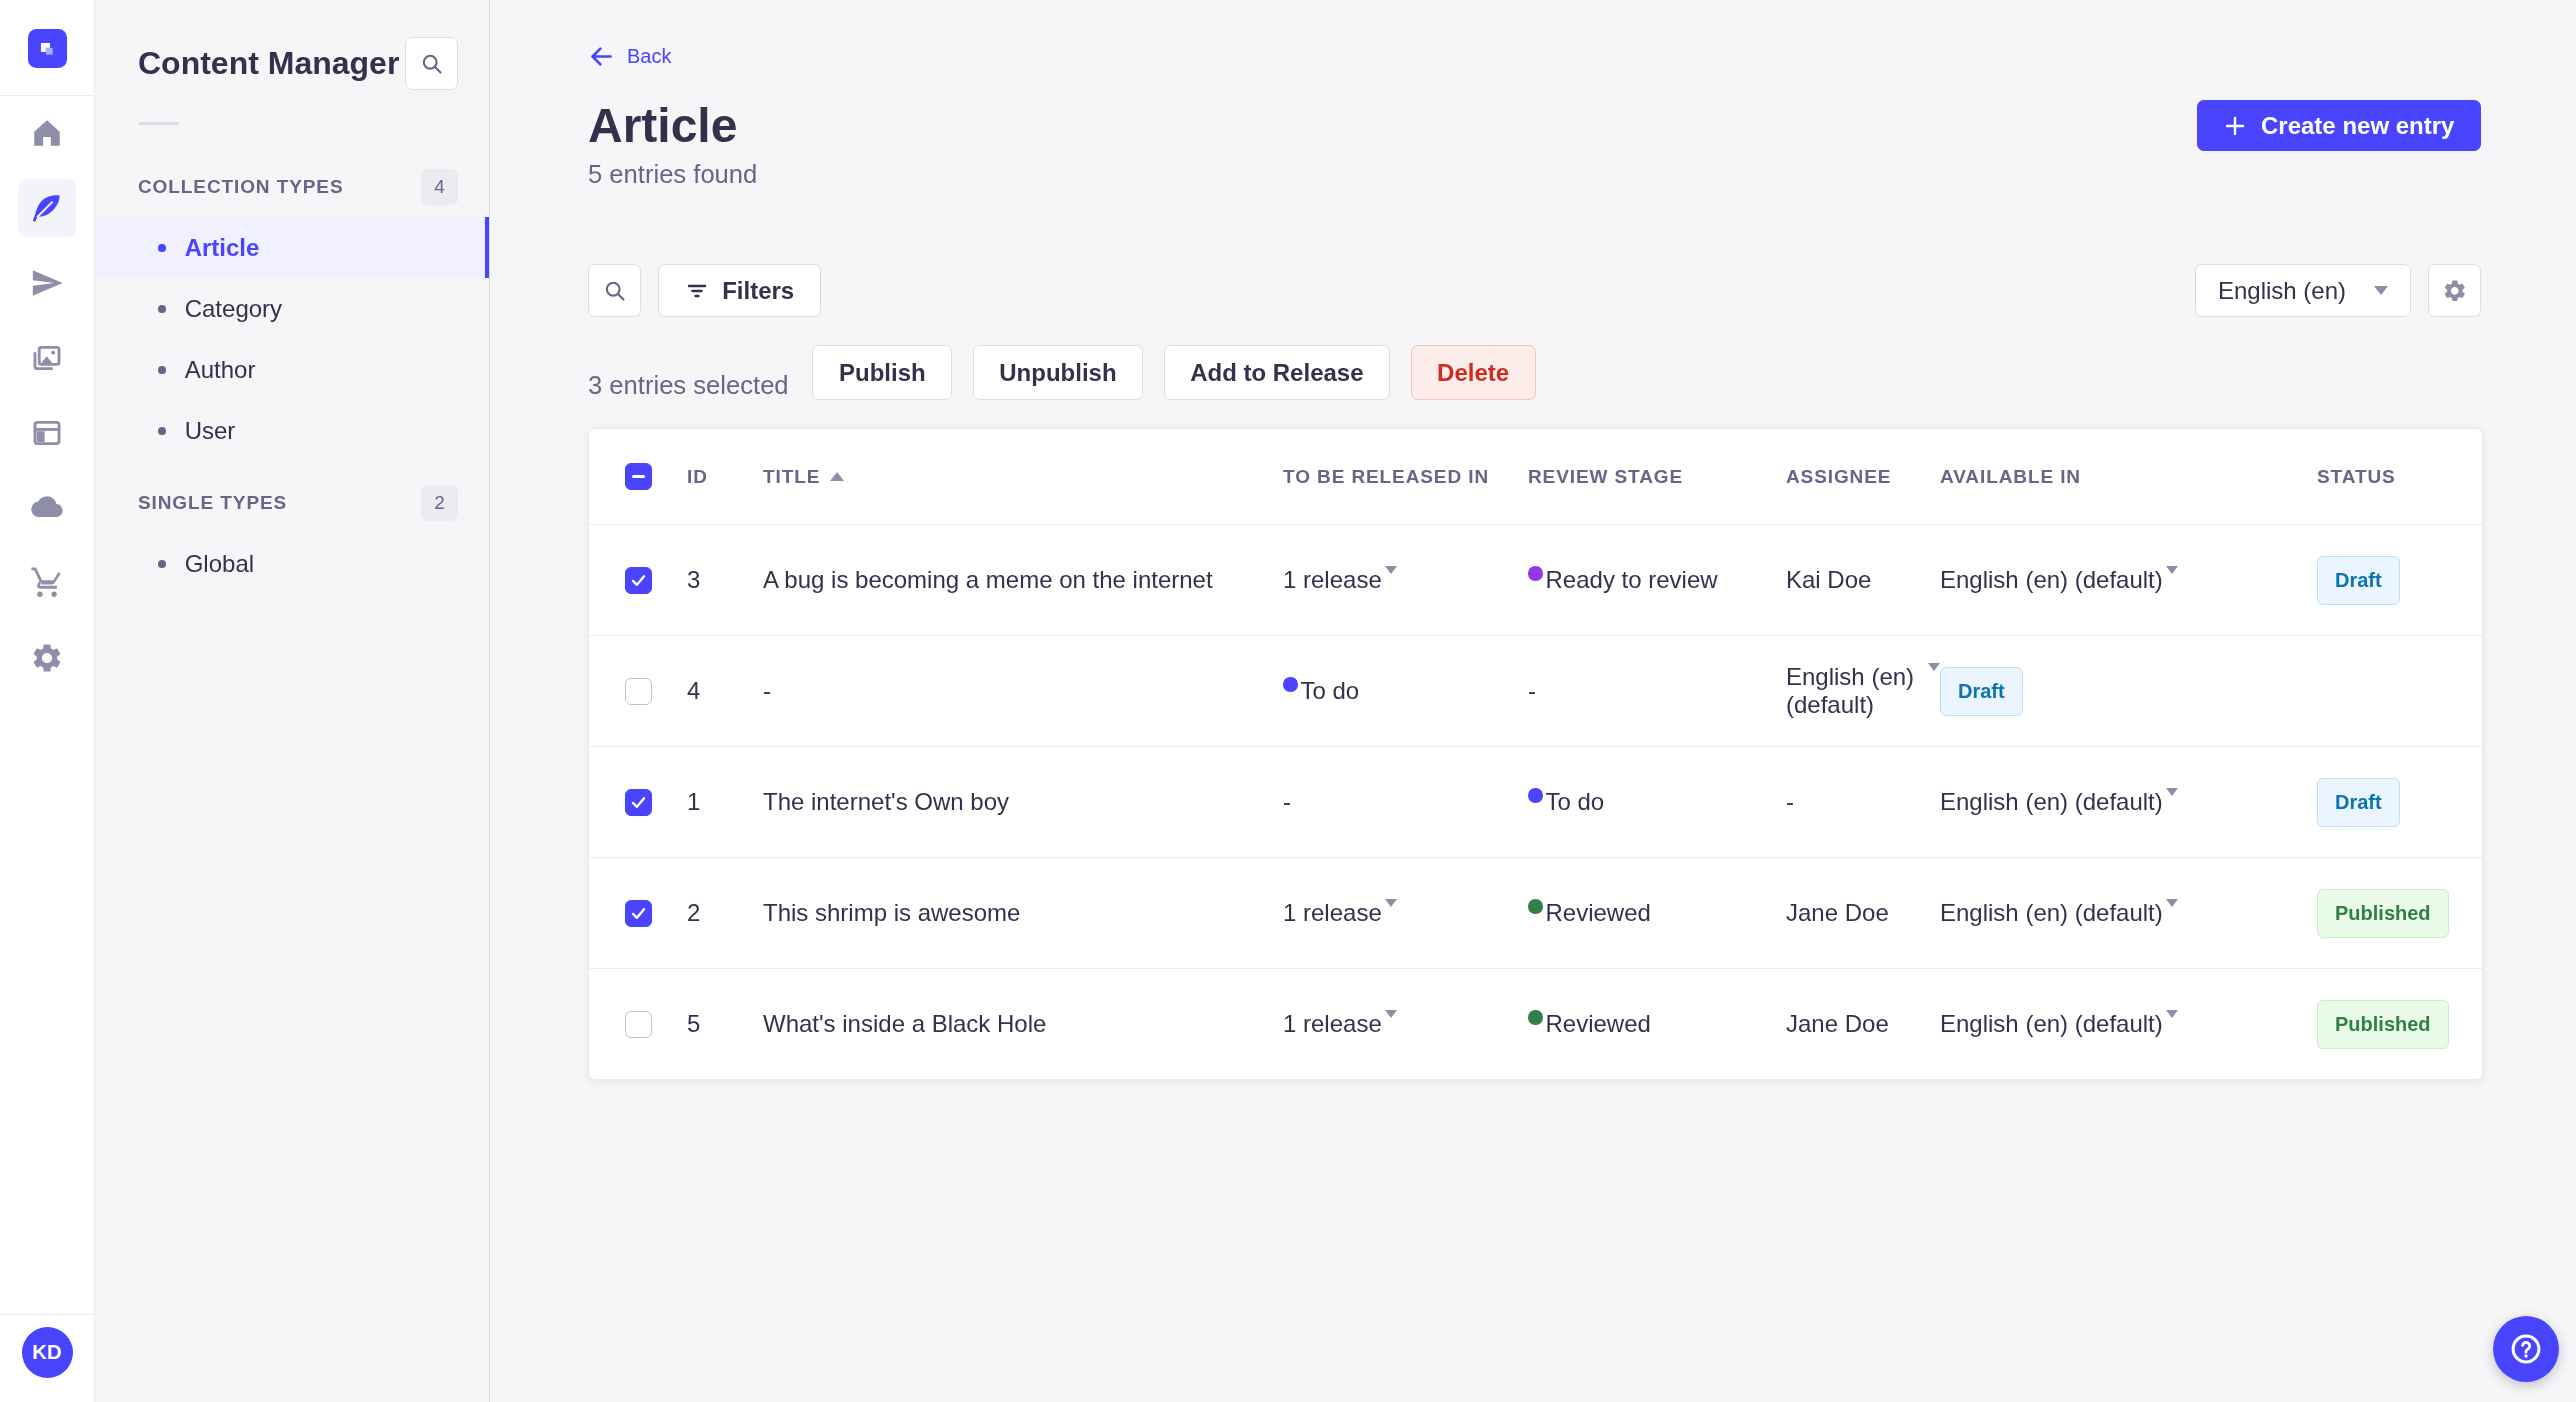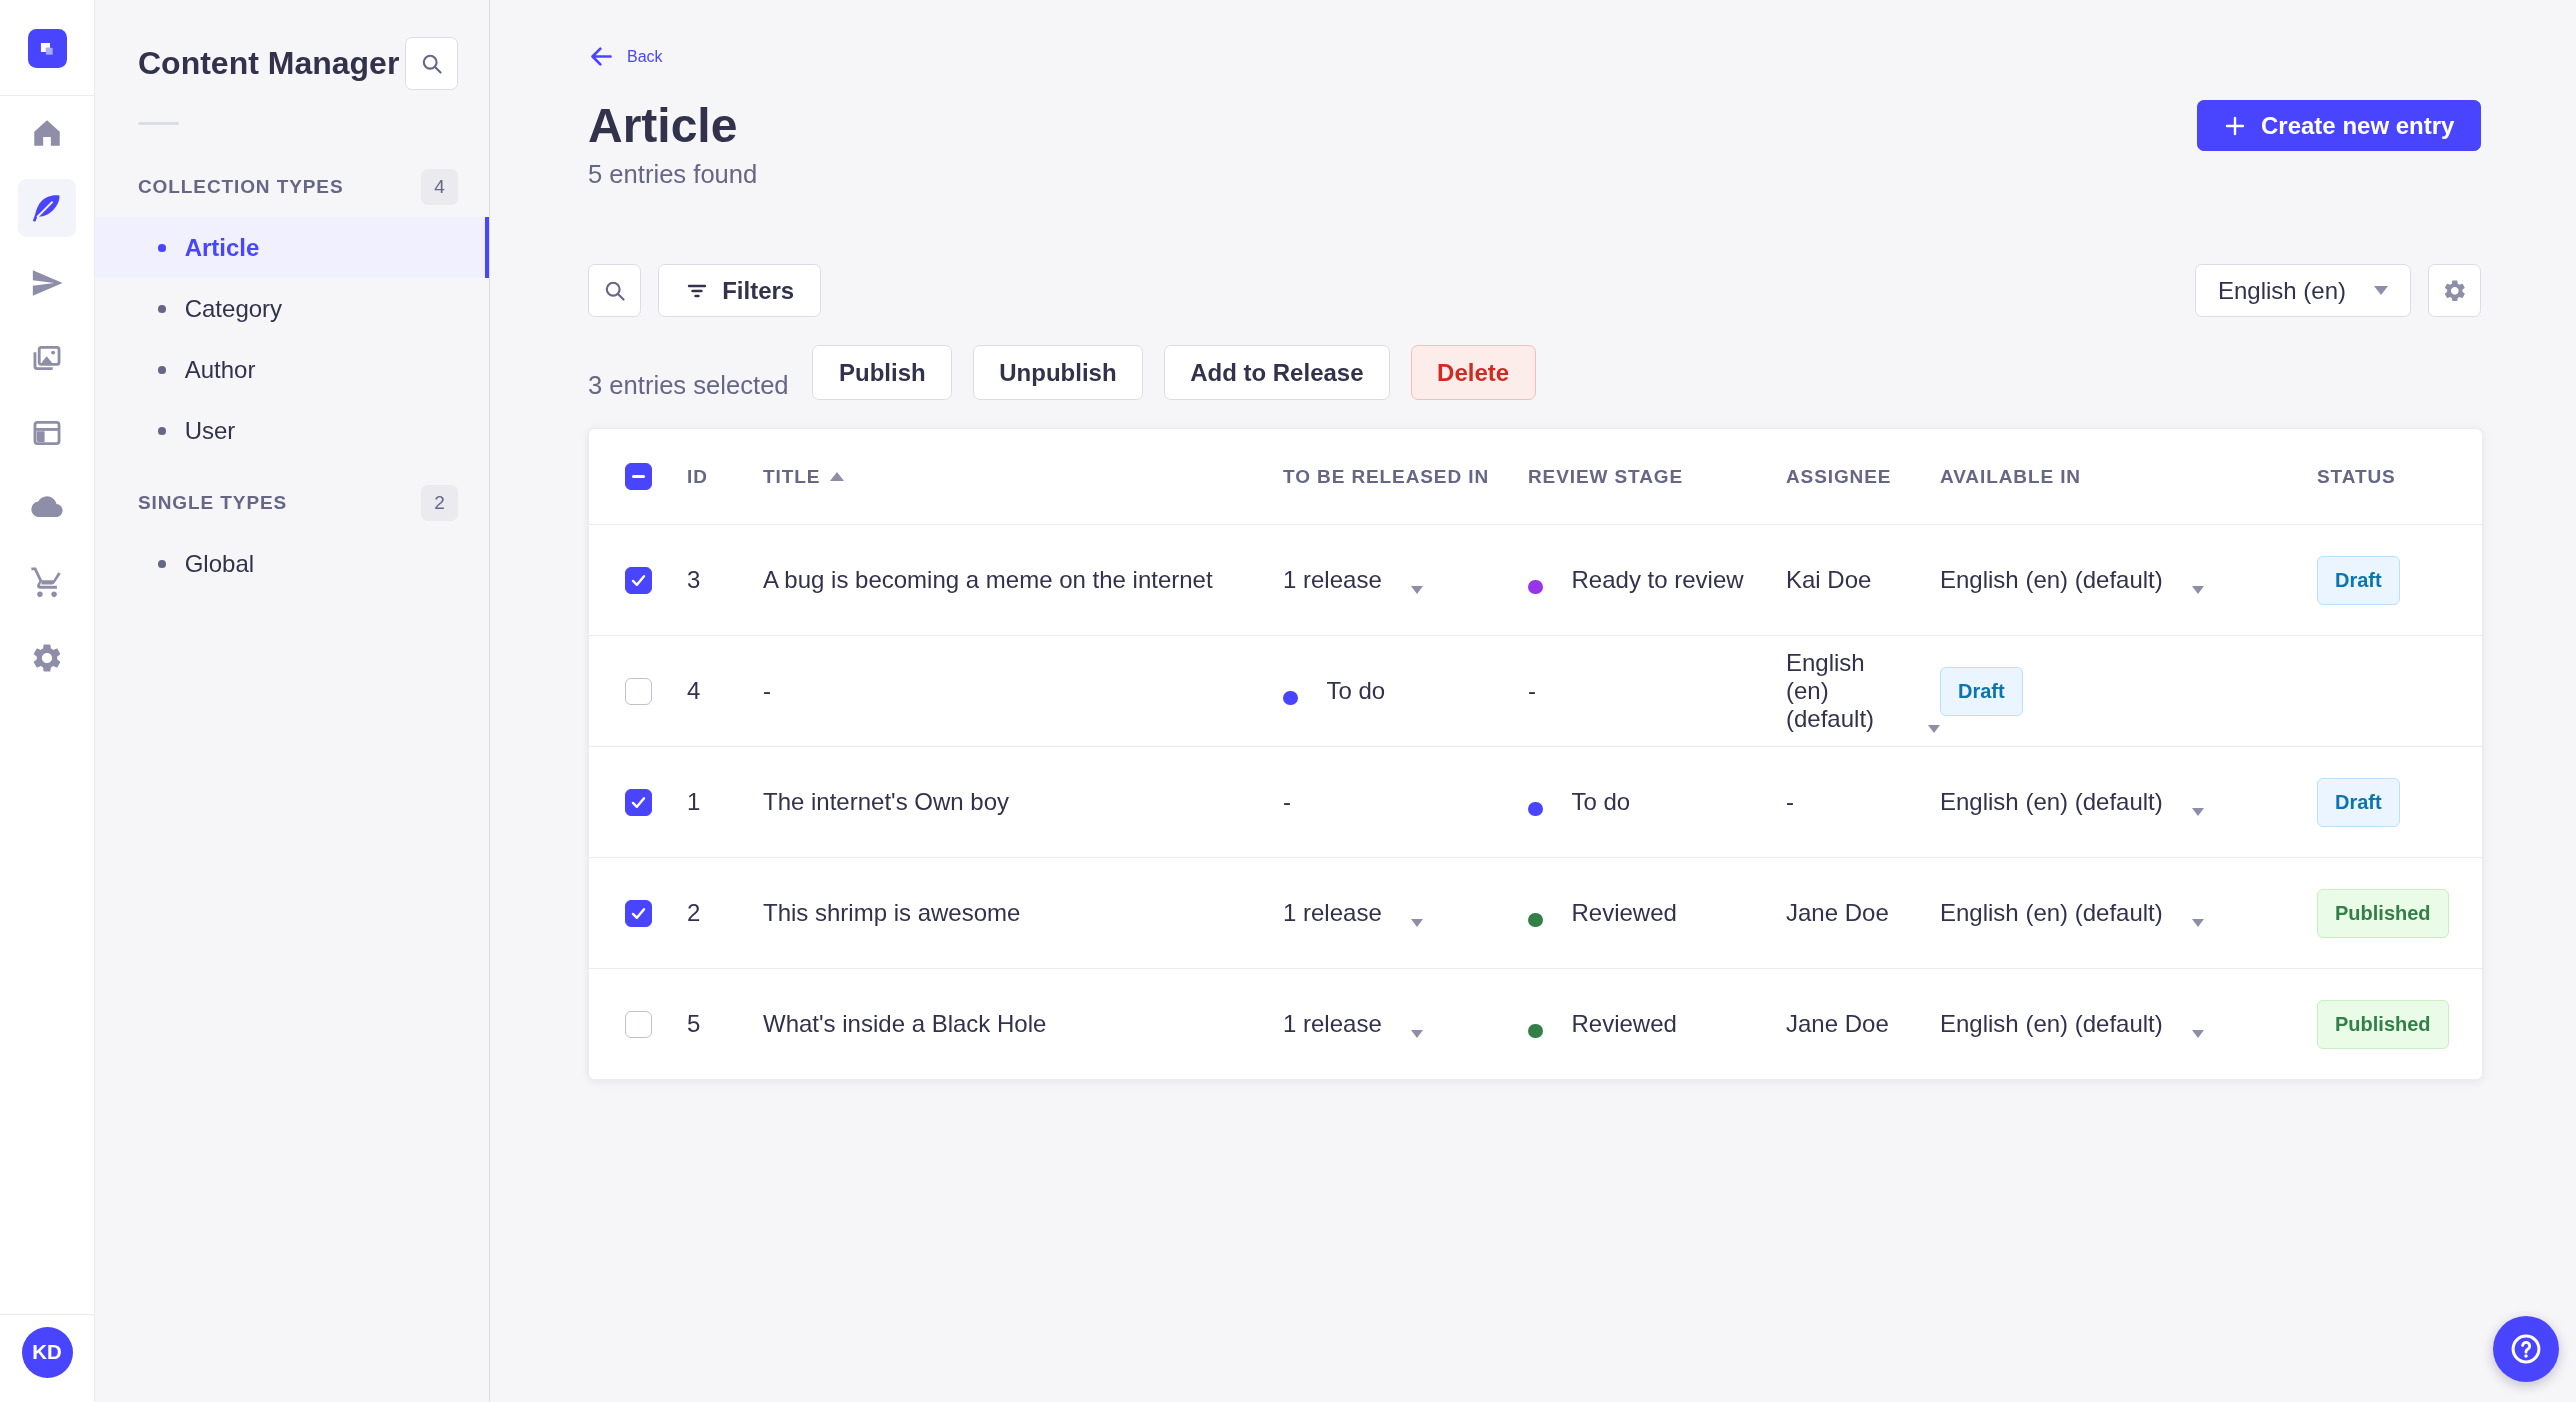--- a/index.html
+++ b/index.html
@@ -48,21 +48,21 @@
   .type-item .bullet { width:7.7px; height:7.7px; border-radius:50%; background:#666687; flex:none; }
   .type-item.active { background:#f0f0ff; border-right:4.3px solid #4945ff;
     color:#4945ff; font-weight:600; }
   .type-item.active .bullet { background:#4945ff; }
 
   
   .main { position:absolute; left:492px; top:0; right:0; bottom:0;
     padding:43px 95px 0 96px; }
   .page-head { display:flex; justify-content:space-between; align-items:flex-start; }
   .back-link { display:inline-flex; align-items:center; gap:12px; color:#4945ff;
-    font-size:16px; font-weight:500; cursor:pointer; }
+    font-size:20px; font-weight:500; cursor:pointer; }
   .back-link svg { width:27px; height:27px; }
   .page-title { font-size:48px; font-weight:700; color:#32324d; margin-top:25.6px; line-height:53px; }
   .page-subtitle { font-size:25.6px; color:#666687; margin-top:8.5px; }
   .btn { display:inline-flex; align-items:center; justify-content:center; gap:13.6px;
     border-radius:6.8px; font-size:24px; font-weight:600; cursor:pointer;
     border:0.9px solid #dcdce4; background:#fff; color:#32324d; }
   .btn-primary { background:#4945ff; border-color:#4945ff; color:#fff;
     height:51px; padding:0 25.6px; margin-top:57px; }
   .btn-primary svg { width:24px; height:24px; }
 
@@ -94,21 +94,21 @@
   .tbody-row { height:111px; border-top:0.9px solid #eaeaef; font-size:24px; color:#32324d;
     cursor:pointer; background:#fff; }
   .cell-check { padding-left:36px; }
   .checkbox { width:27px; height:27px; border-radius:6px; border:1.7px solid #c0c0cf;
     background:#fff; display:flex; align-items:center; justify-content:center; cursor:pointer; }
   .checkbox.checked, .checkbox.indeterminate { background:#4945ff; border-color:#4945ff; }
   .checkbox svg { width:19px; height:19px; display:none; }
   .checkbox.checked svg { display:block; }
   .checkbox .dash-glyph { display:none; width:13.6px; height:3.4px; border-radius:1.7px; background:#fff; }
   .checkbox.indeterminate .dash-glyph { display:block; }
-  .cell-flex { display:flex; align-items:flex-end; gap:29px; }
+  .cell-flex { display:flex; align-items:flex-start; gap:3px; }
   .stage-dot { width:14.5px; height:14.5px; border-radius:50%; flex:none; }
   .status-badge { display:inline-flex; align-items:center; height:49px; padding:0 17px;
     border-radius:6px; font-size:20px; font-weight:600; }
   .status-badge.draft { background:#eaf5ff; border:0.9px solid #b8e1ff; color:#0c75af; }
   .status-badge.published { background:#eafbe7; border:0.9px solid #c6f0c2; color:#328048; }
 
   
   .help-fab { position:absolute; left:2493px; top:1316px; width:66px; height:66px;
     border-radius:50%; background:#4945ff; display:flex; align-items:center; justify-content:center;
     box-shadow:0 3.4px 12px rgba(33,33,52,.25); cursor:pointer; }

